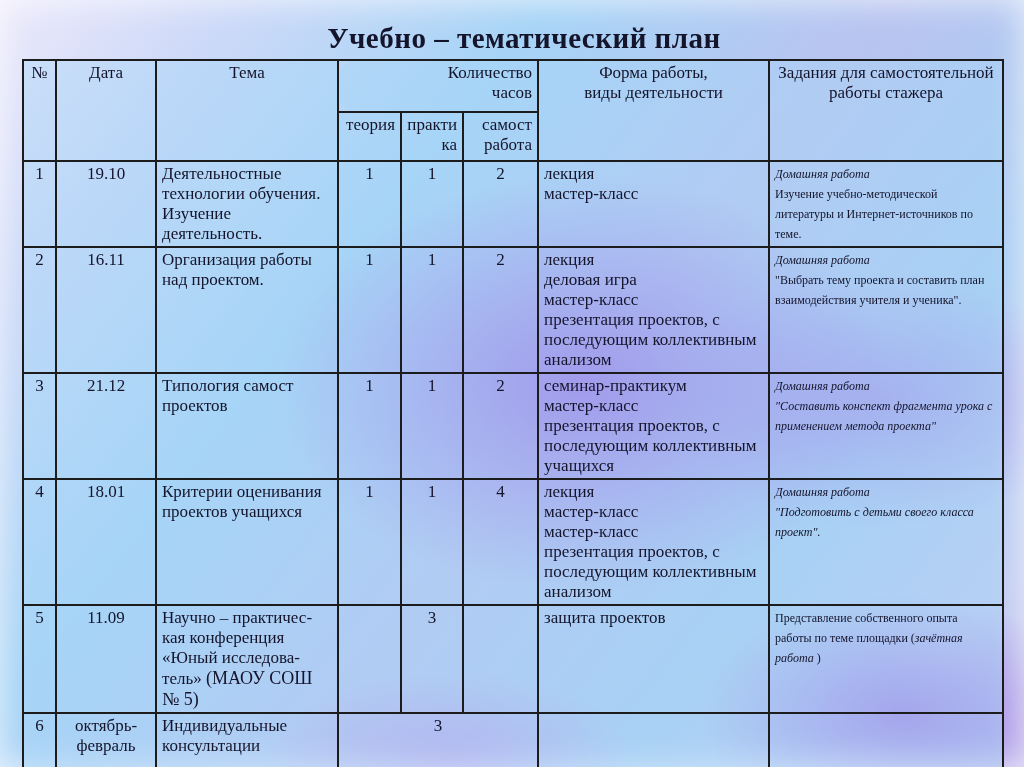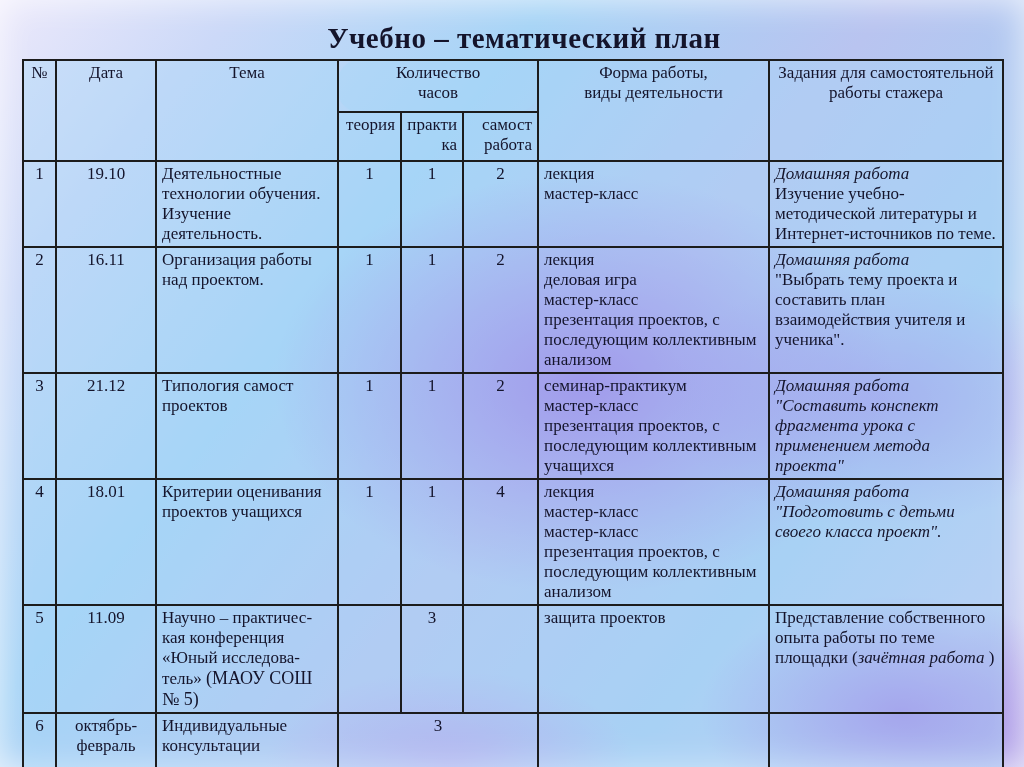--- a/index.html
+++ b/index.html
@@ -34,23 +34,23 @@
     border:2px solid #1c1c1c;
     padding:2px 5px;
     vertical-align:top;
     background:rgba(166,214,248,0.42);
     font-weight:normal;
     overflow:hidden;
   }
   .pre{white-space:pre-line;}
   th.mid{vertical-align:middle;text-align:center;}
   .c{text-align:center;}
-  .hours-group{text-align:center;vertical-align:top;padding-left:7px;border-radius:21px;}
+  .hours-group{text-align:right;vertical-align:top;padding-left:7px;border-radius:21px;}
   .sub{ text-align:right;vertical-align:top;}
-  td.cell-task{font-size:17px;}
+  td.cell-task{font-size:12px;}
   .task-heading{font-style:italic;}
   .italic{font-style:italic;}
   .theme-small{font-size:18px;}
   td.merged-hours{vertical-align:middle;text-align:center;}
   
   tr.hdr1{height:52px;} tr.hdr2{height:49px;}
   tr.r1{height:83px;} tr.r2{height:124px;} tr.r3{height:103px;}
   tr.r4{height:124px;} tr.r5{height:83px;} tr.r6{height:56px;}
 </style>
 </head>

